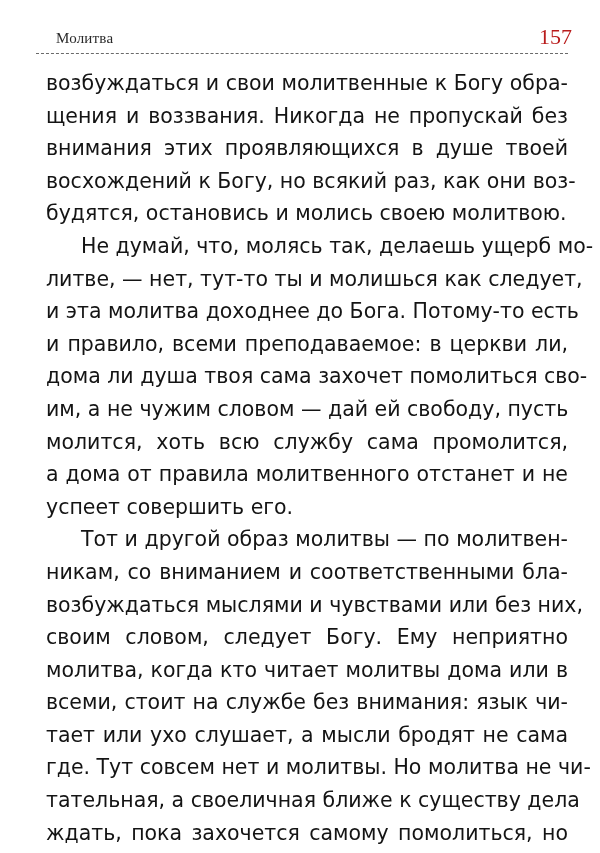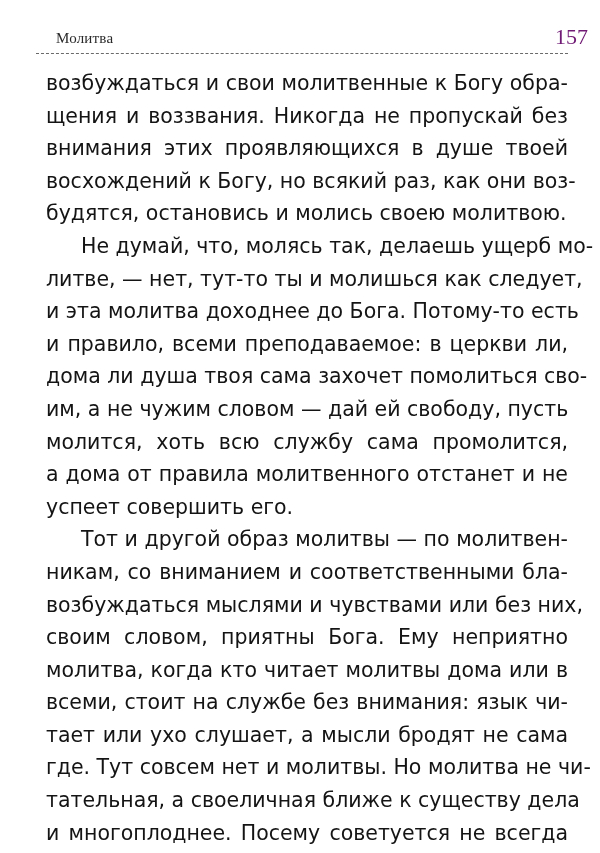--- a/index.html
+++ b/index.html
@@ -32,24 +32,24 @@
     .running-title {
       position: absolute;
       left: 0;
       top: 4px;
       font-size: 15px;
       letter-spacing: 0.2px;
       color: #2a2a2a;
     }
     .page-number {
       position: absolute;
-      right: 0;
+      right: 16px;
       top: -2px;
       font-size: 22px;
-      color: #701a75;
+      color: #b91c1c;
     }
     .head-rule {
       position: absolute;
       left: 36px;
       top: 53px;
       width: 532px;
       height: 0;
       border-top: 1px dashed #6a6a6a;
     }
     .body-text {
@@ -109,24 +109,23 @@
       <span class="line">им, а не чужим словом — дай ей свободу, пусть</span>
       <span class="line">молится, хоть всю службу сама промолится,</span>
       <span class="line">а дома от правила молитвенного отстанет и не</span>
       <span class="line last">успеет совершить его.</span>
     </div>
 
     <div>
       <span class="line indent">Тот и другой образ молитвы — по молитвен-</span>
       <span class="line">никам, со вниманием и соответственными бла-</span>
       <span class="line">возбуждаться мыслями и чувствами или без них,</span>
-      <span class="line">своим словом, приятны Бога. Ему неприятно</span>
+      <span class="line">своим словом, следует Богу. Ему неприятно</span>
       <span class="line">молитва, когда кто читает молитвы дома или в</span>
       <span class="line">всеми, стоит на службе без внимания: язык чи-</span>
       <span class="line">тает или ухо слушает, а мысли бродят не сама</span>
       <span class="line">где. Тут совсем нет и молитвы. Но молитва не чи-</span>
       <span class="line">тательная, а своеличная ближе к существу дела</span>
-      <span class="line">и многоплоднее. Посему советуется не всегда</span>
       <span class="line">ждать, пока захочется самому помолиться, но</span>
     </div>
   </div>
 
 </div>
 
 </body></html>

